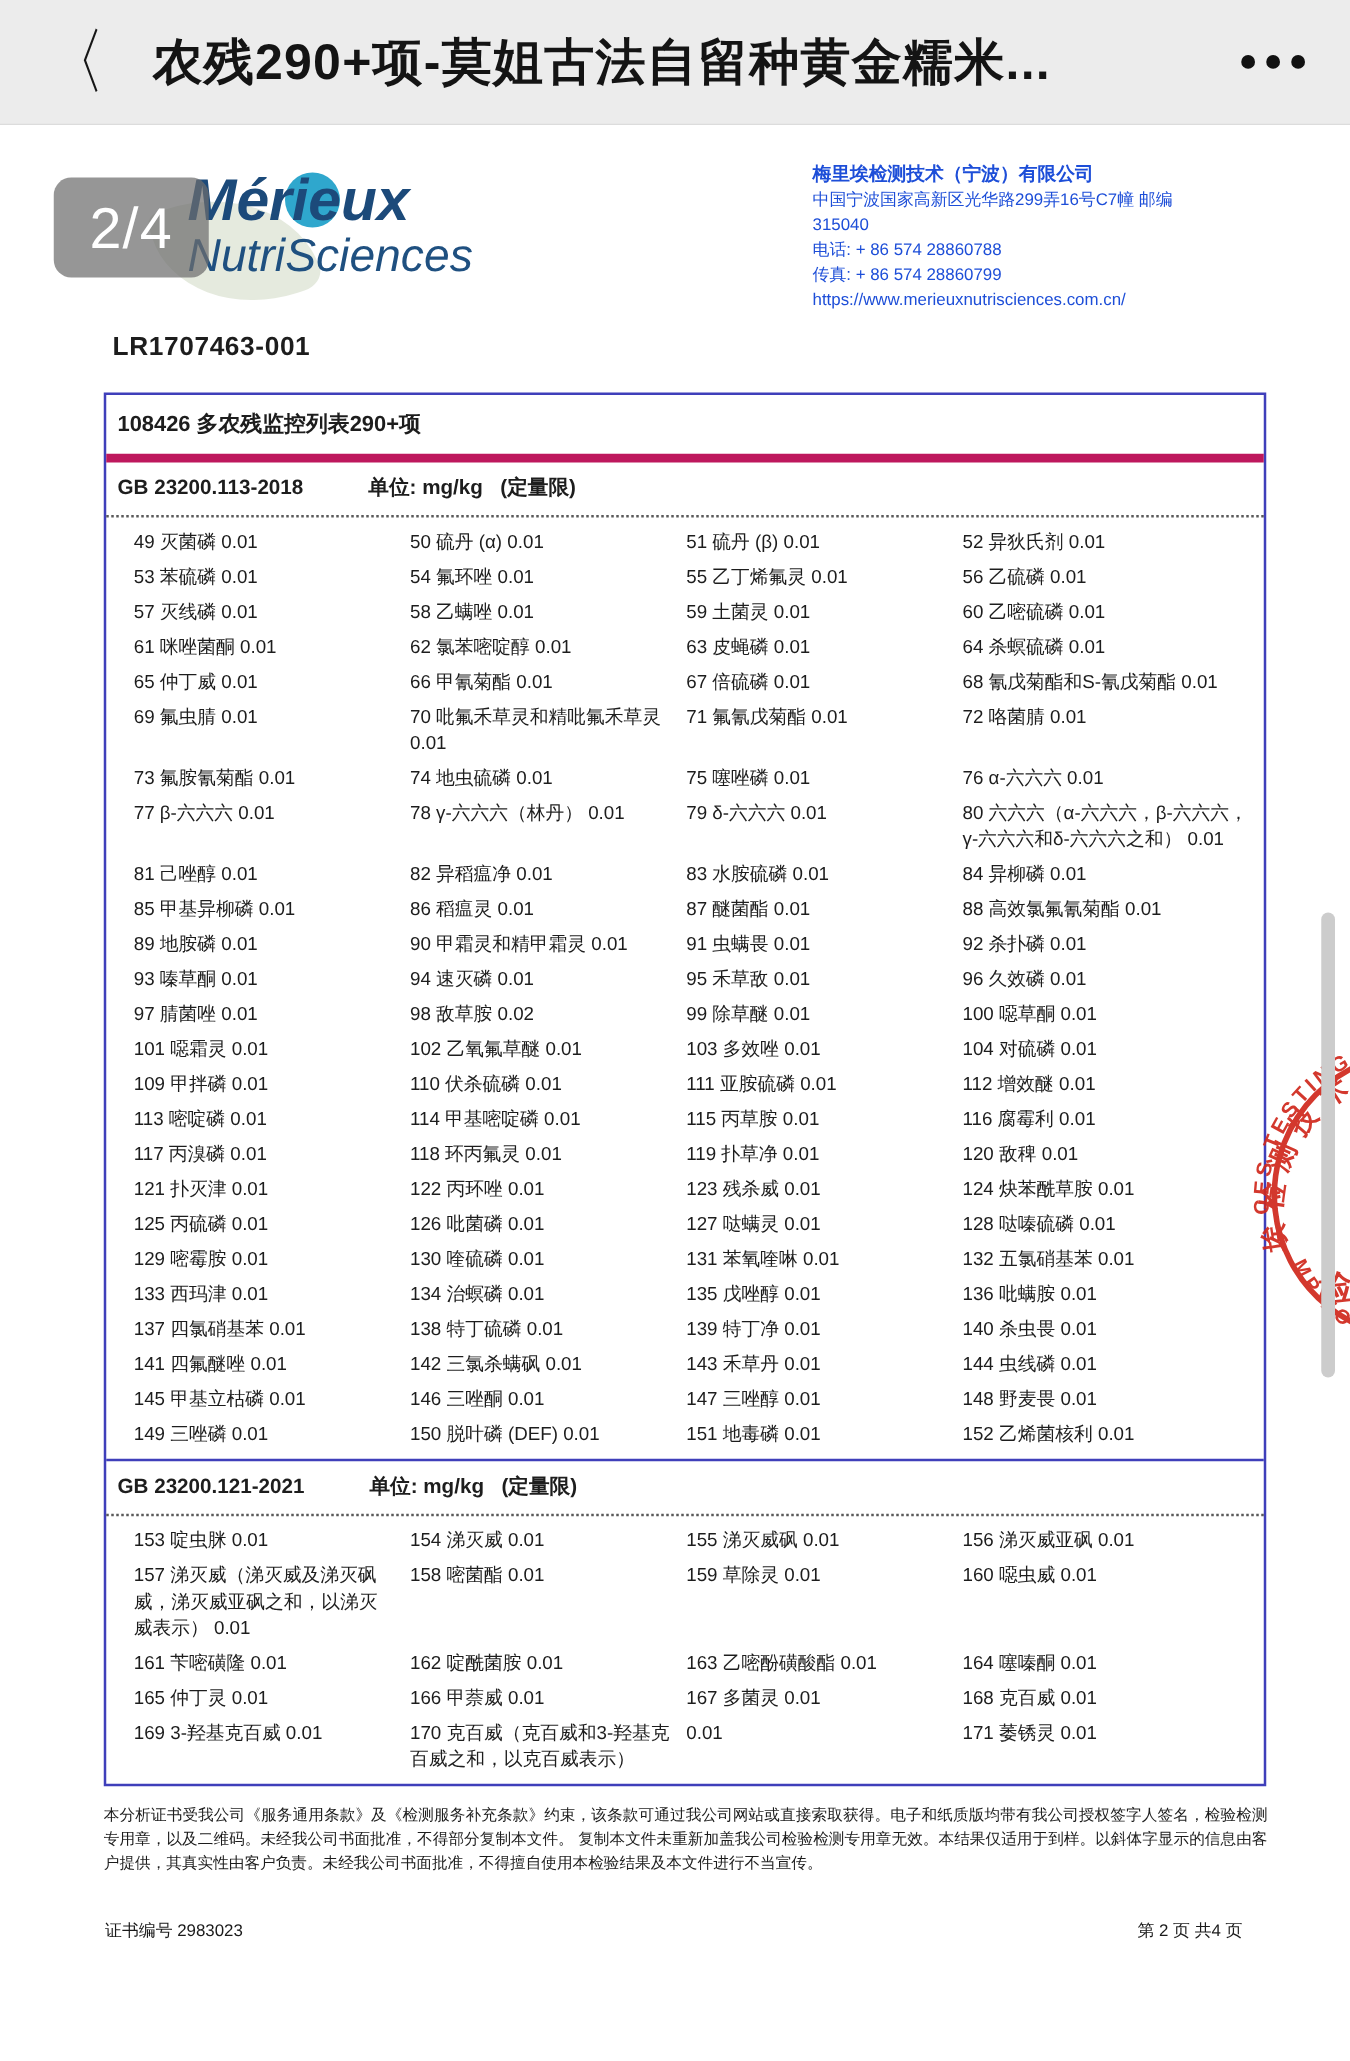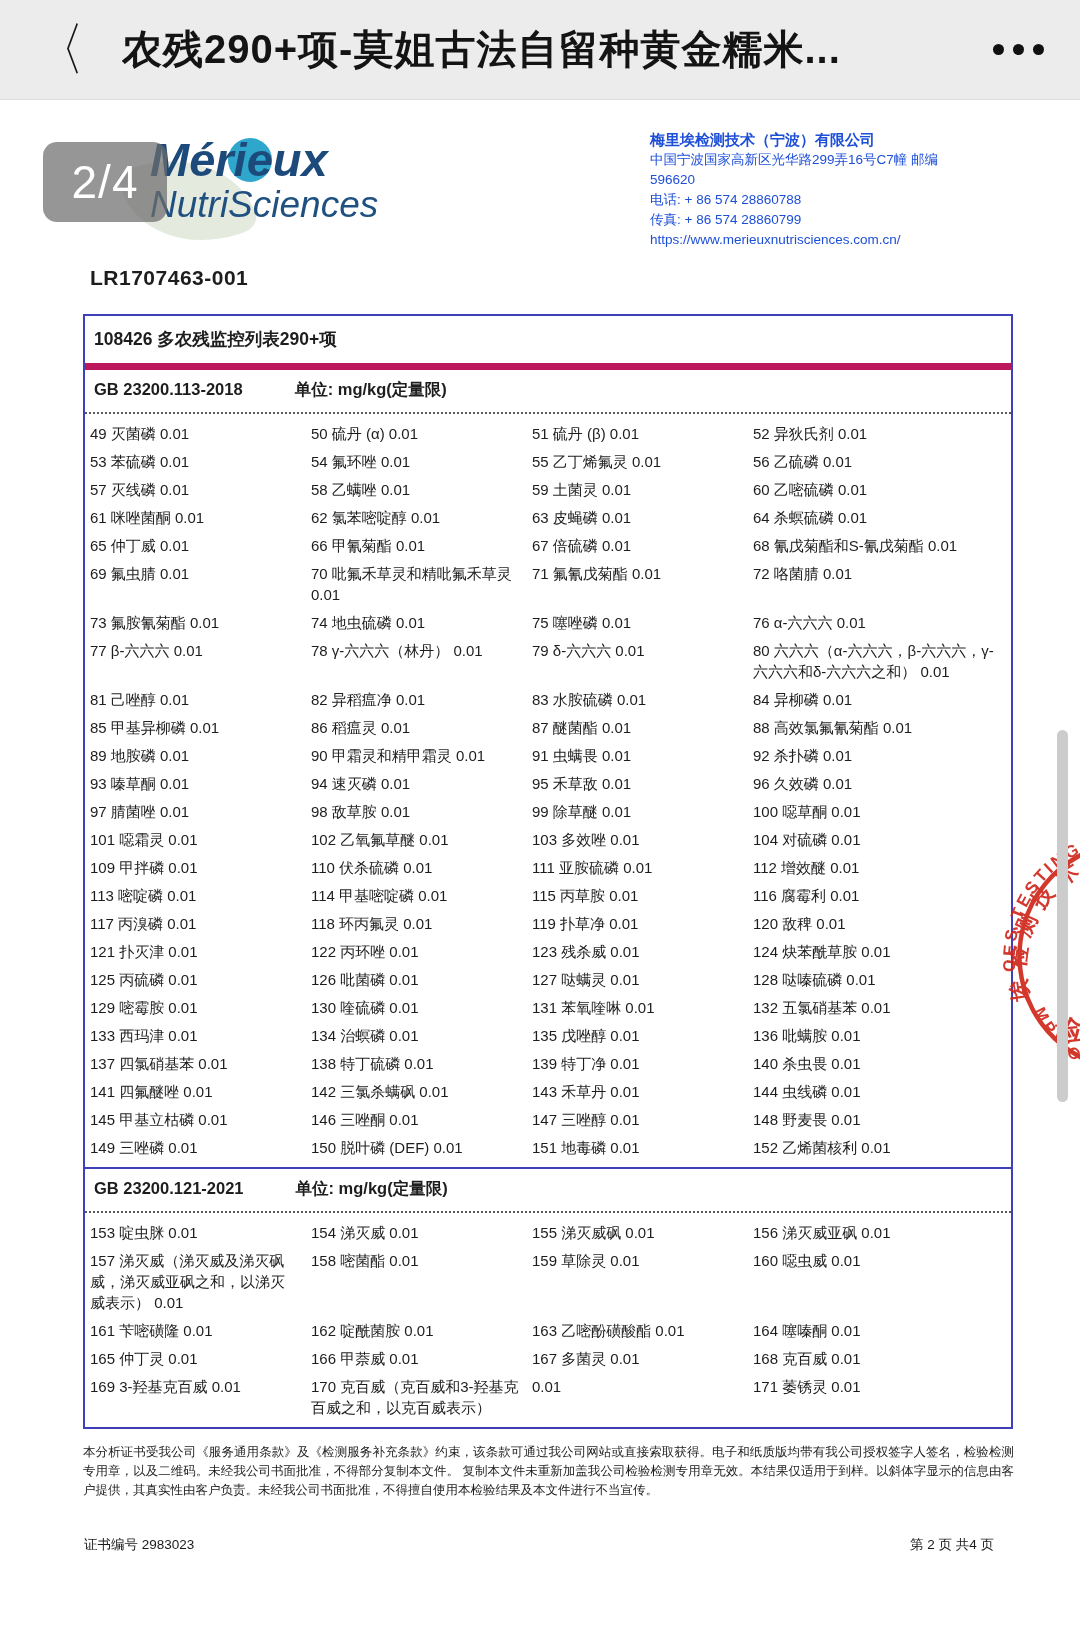--- a/index.html
+++ b/index.html
@@ -26,23 +26,23 @@
   .company { position:absolute; left:650px; top:30px; width:330px; font-size:13.5px; line-height:20px; color:#1d4ed8; }
   .company .cname { font-weight:700; font-size:15px; }
 
   .report-no { margin:36px 0 0 90px; font-size:21px; font-weight:700; letter-spacing:.5px; }
 
   
   .table { margin:24px 67px 0 83px; border:2px solid #3f3fba; }
   .table-title { padding:11px 9px 12px; font-size:17.5px; font-weight:700; border-bottom:7px solid #be185d; }
   .gb-row { padding:9px 9px 11px; font-size:16.5px; font-weight:700; }
   .gb-unit { margin-left:52px; }
-  .gb-qual { }
+  .gb-qual { margin-left:14px; }
   .section + .section { border-top:2px solid #3f3fba; }
-  .rows { border-top:2px dotted #5a5a5a; padding:9px 0 2px 5px; }
+  .rows { border-top:2px dotted #5a5a5a; padding:9px 0 2px 22px; }
   .trow { display:grid; grid-template-columns:221px 221px 221px 1fr; align-items:start; }
   .cell { font-size:15px; line-height:21px; padding:0 12px 7px 0; }
 
   
   .disclaimer { margin:14px 66px 0 83px; font-size:12.5px; line-height:19px; text-align:justify; color:#1c1c1c; }
   .footer { display:flex; justify-content:space-between; margin:36px 86px 0 84px; font-size:13.5px; color:#1a1a1a; }
 
   
   .stamp { position:absolute; left:966px; top:734px; width:300px; height:256px; z-index:2; opacity:.92; transform:rotate(-6deg); }
   .stamp text { fill:#d0281c; }
@@ -70,21 +70,21 @@
     <div class="headrow">
       <div class="logo">
         <span class="leaf"></span>
         <span class="logo-dot"></span>
         <div class="logo-l1">Mérieux</div>
         <div class="logo-l2">NutriSciences</div>
       </div>
       <div class="badge">2/4</div>
       <div class="company">
         <div class="cname">梅里埃检测技术（宁波）有限公司</div>
-        <div>中国宁波国家高新区光华路299弄16号C7幢  邮编 596620</div>
+        <div>中国宁波国家高新区光华路299弄16号C7幢  邮编 315040</div>
         <div>电话: + 86 574 28860788</div>
         <div>传真: + 86 574 28860799</div>
         <div>https://www.merieuxnutrisciences.com.cn/</div>
       </div>
     </div>
 
     <div class="report-no">LR1707463-001</div>
 
     <div class="table">
       <div class="table-title">108426 多农残监控列表290+项</div>
@@ -159,21 +159,21 @@
                 <div class="cell">92 杀扑磷 0.01</div>
               </div>
               <div class="trow">
                 <div class="cell">93 嗪草酮 0.01</div>
                 <div class="cell">94 速灭磷 0.01</div>
                 <div class="cell">95 禾草敌 0.01</div>
                 <div class="cell">96 久效磷 0.01</div>
               </div>
               <div class="trow">
                 <div class="cell">97 腈菌唑 0.01</div>
-                <div class="cell">98 敌草胺 0.01</div>
+                <div class="cell">98 敌草胺 0.02</div>
                 <div class="cell">99 除草醚 0.01</div>
                 <div class="cell">100 噁草酮 0.01</div>
               </div>
               <div class="trow">
                 <div class="cell">101 噁霜灵 0.01</div>
                 <div class="cell">102 乙氧氟草醚 0.01</div>
                 <div class="cell">103 多效唑 0.01</div>
                 <div class="cell">104 对硫磷 0.01</div>
               </div>
               <div class="trow">

